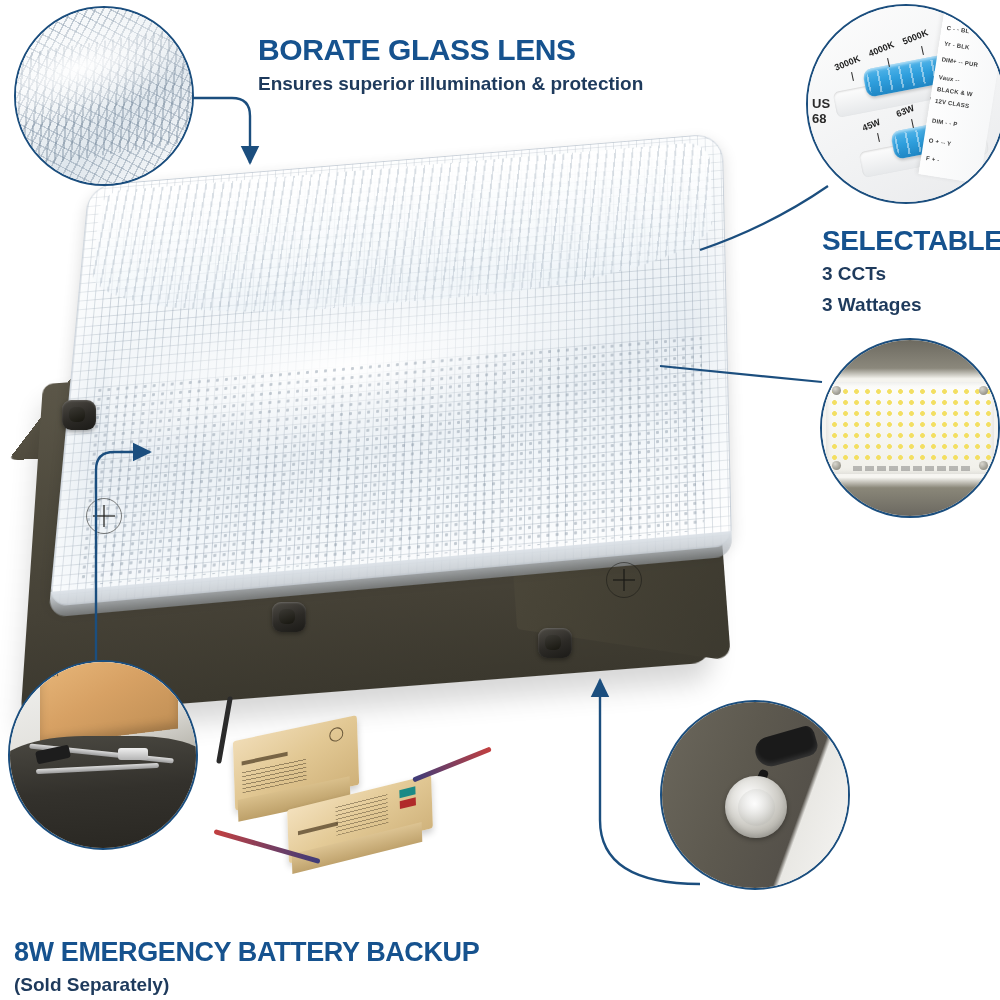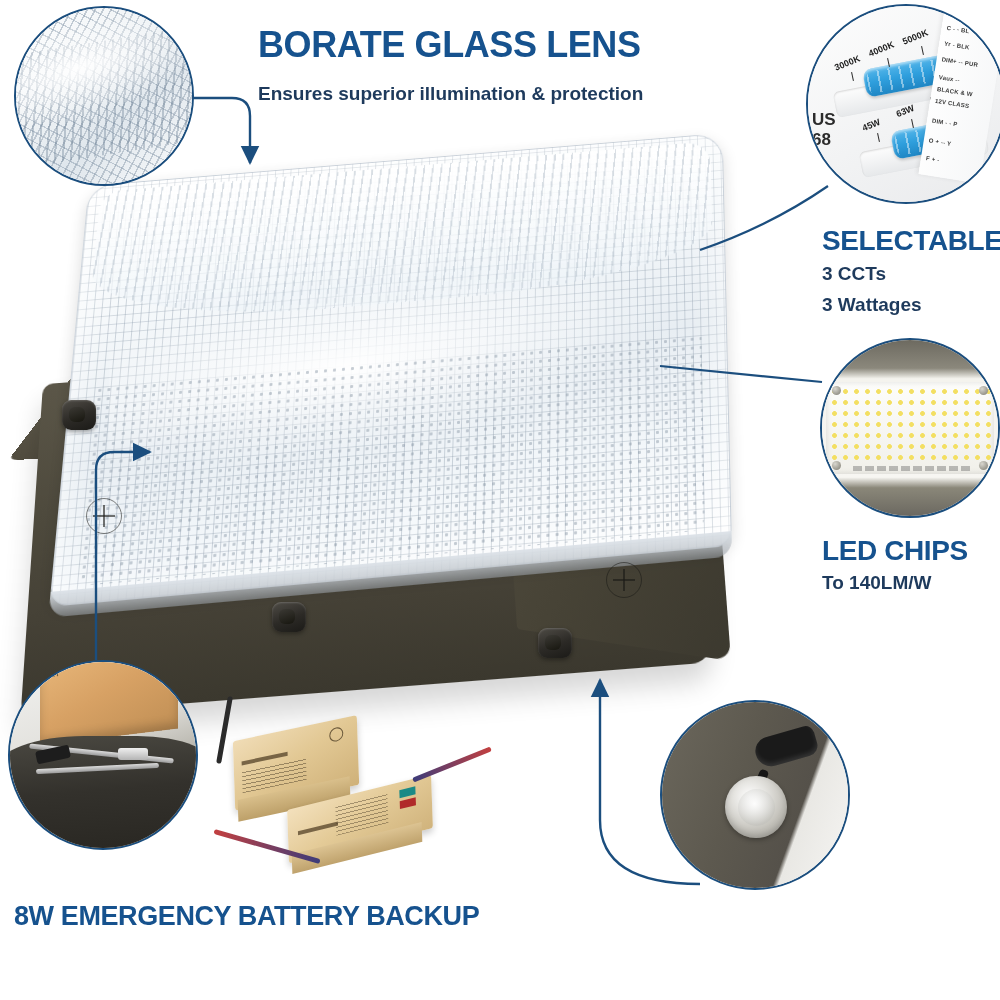--- a/index.html
+++ b/index.html
@@ -26,32 +26,32 @@
     line-height: 1.05;
     white-space: nowrap;
   }
   .callout .sub {
     font-weight: bold;
     color: #1E3A5C;
     line-height: 1.32;
   }
 
   #cap-lens { left: 258px; top: 26px; }
-  #cap-lens .title { font-size: 36px; }
-  #cap-lens .sub { font-size: 19px; margin-top: 17px; }
+  #cap-lens .title { font-size: 30px; margin-top: 8px; }
+  #cap-lens .sub { font-size: 19px; margin-top: 5px; }
 
   #cap-selectable { left: 822px; top: 226px; }
   #cap-selectable .title { font-size: 28px; }
   #cap-selectable .sub { font-size: 19px; margin-top: 6px; }
 
   #cap-chips { left: 822px; top: 536px; }
   #cap-chips .title { font-size: 28px; }
   #cap-chips .sub { font-size: 19px; margin-top: 5px; }
 
-  #cap-battery { left: 14px; top: 902px; }
+  #cap-battery { left: 14px; top: 938px; }
   #cap-battery .title { font-size: 27px; }
   #cap-battery .sub { font-size: 19px; margin-top: 6px; }
 
   #cap-photocell { left: 586px; top: 900px; }
   #cap-photocell .title { font-size: 27px; }
   #cap-photocell .sub { font-size: 18px; margin-top: 6px; line-height: 1.45; }
 
   
   .inset {
     position: absolute;
@@ -104,21 +104,21 @@
     position:absolute; border-radius: 6px;
     background: linear-gradient(180deg,#fdfdfd,#e6e8ea);
     box-shadow: inset 0 1px 2px rgba(0,0,0,.16);
   }
   .sw-lab {
     position:absolute; font-size:9px; font-weight:bold; color:#1b1b1b;
     white-space:nowrap; font-family:"Liberation Sans", sans-serif;
   }
   .sw-tick { position:absolute; width:1px; height:9px; background:#2a2a2a; }
   .ulmark {
-    position:absolute; left:4px; top:104px; font-size:17px; font-weight:bold;
+    position:absolute; left:4px; top:91px; font-size:13px; font-weight:bold;
     color:#2b2b2b; line-height:1.15; font-family:"Liberation Sans", sans-serif;
   }
   .spec-strip {
     position:absolute; left:124px; top:-4px; width:62px; height:178px;
     background: linear-gradient(95deg,#ffffff,#f6f7f8);
     transform: rotate(9deg);
     box-shadow: -2px 0 4px rgba(0,0,0,.07);
   }
   .spec-line {
     position:absolute; left:5px; font-size:6px; font-weight:bold; color:#3b3b3b;
@@ -449,25 +449,22 @@
     <div class="title">BORATE GLASS LENS</div>
     <div class="sub">Ensures superior illumination &amp; protection</div>
   </div>
 
   <div class="callout" id="cap-selectable">
     <div class="title">SELECTABLE</div>
     <div class="sub">3 CCTs</div>
     <div class="sub">3 Wattages</div>
   </div>
 
-  <div class="callout" id="cap-chips">
-    <div class="title">LED CHIPS</div>
-    <div class="sub">To 140LM/W</div>
-  </div>
 
   <div class="callout" id="cap-battery">
     <div class="title">8W EMERGENCY BATTERY BACKUP</div>
+    <div class="sub">(Sold Separately)</div>
   </div>
 
   <div class="callout" id="cap-photocell">
   </div>
 
 </div>
 
 </body></html>

